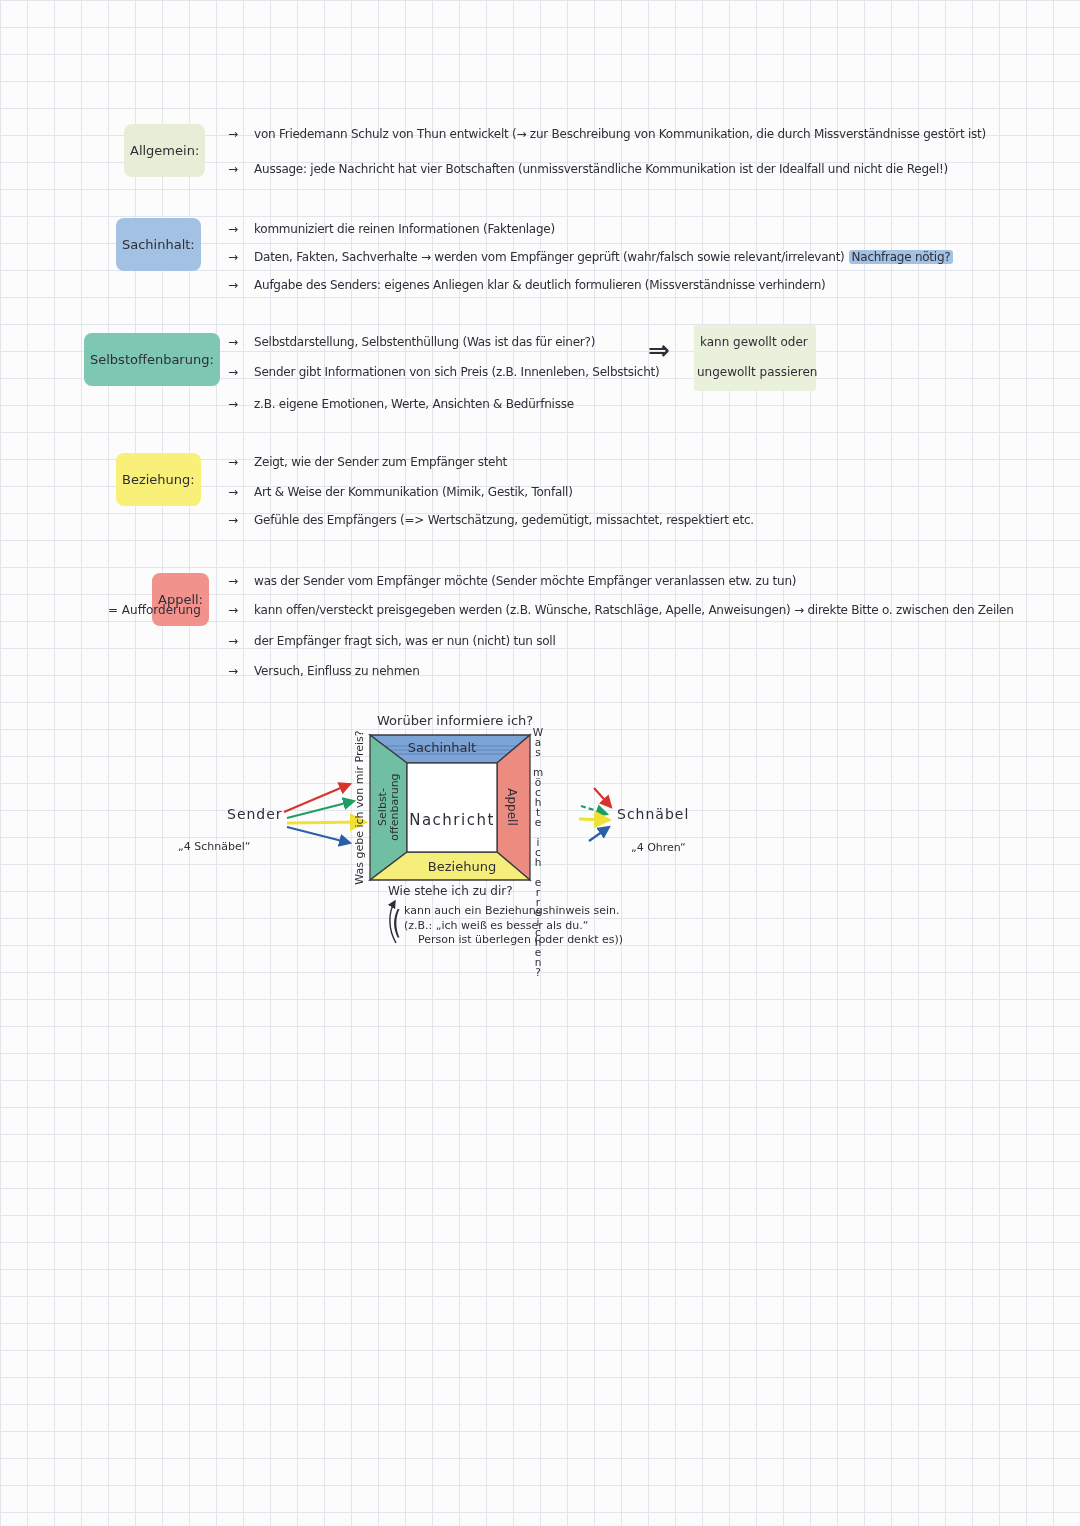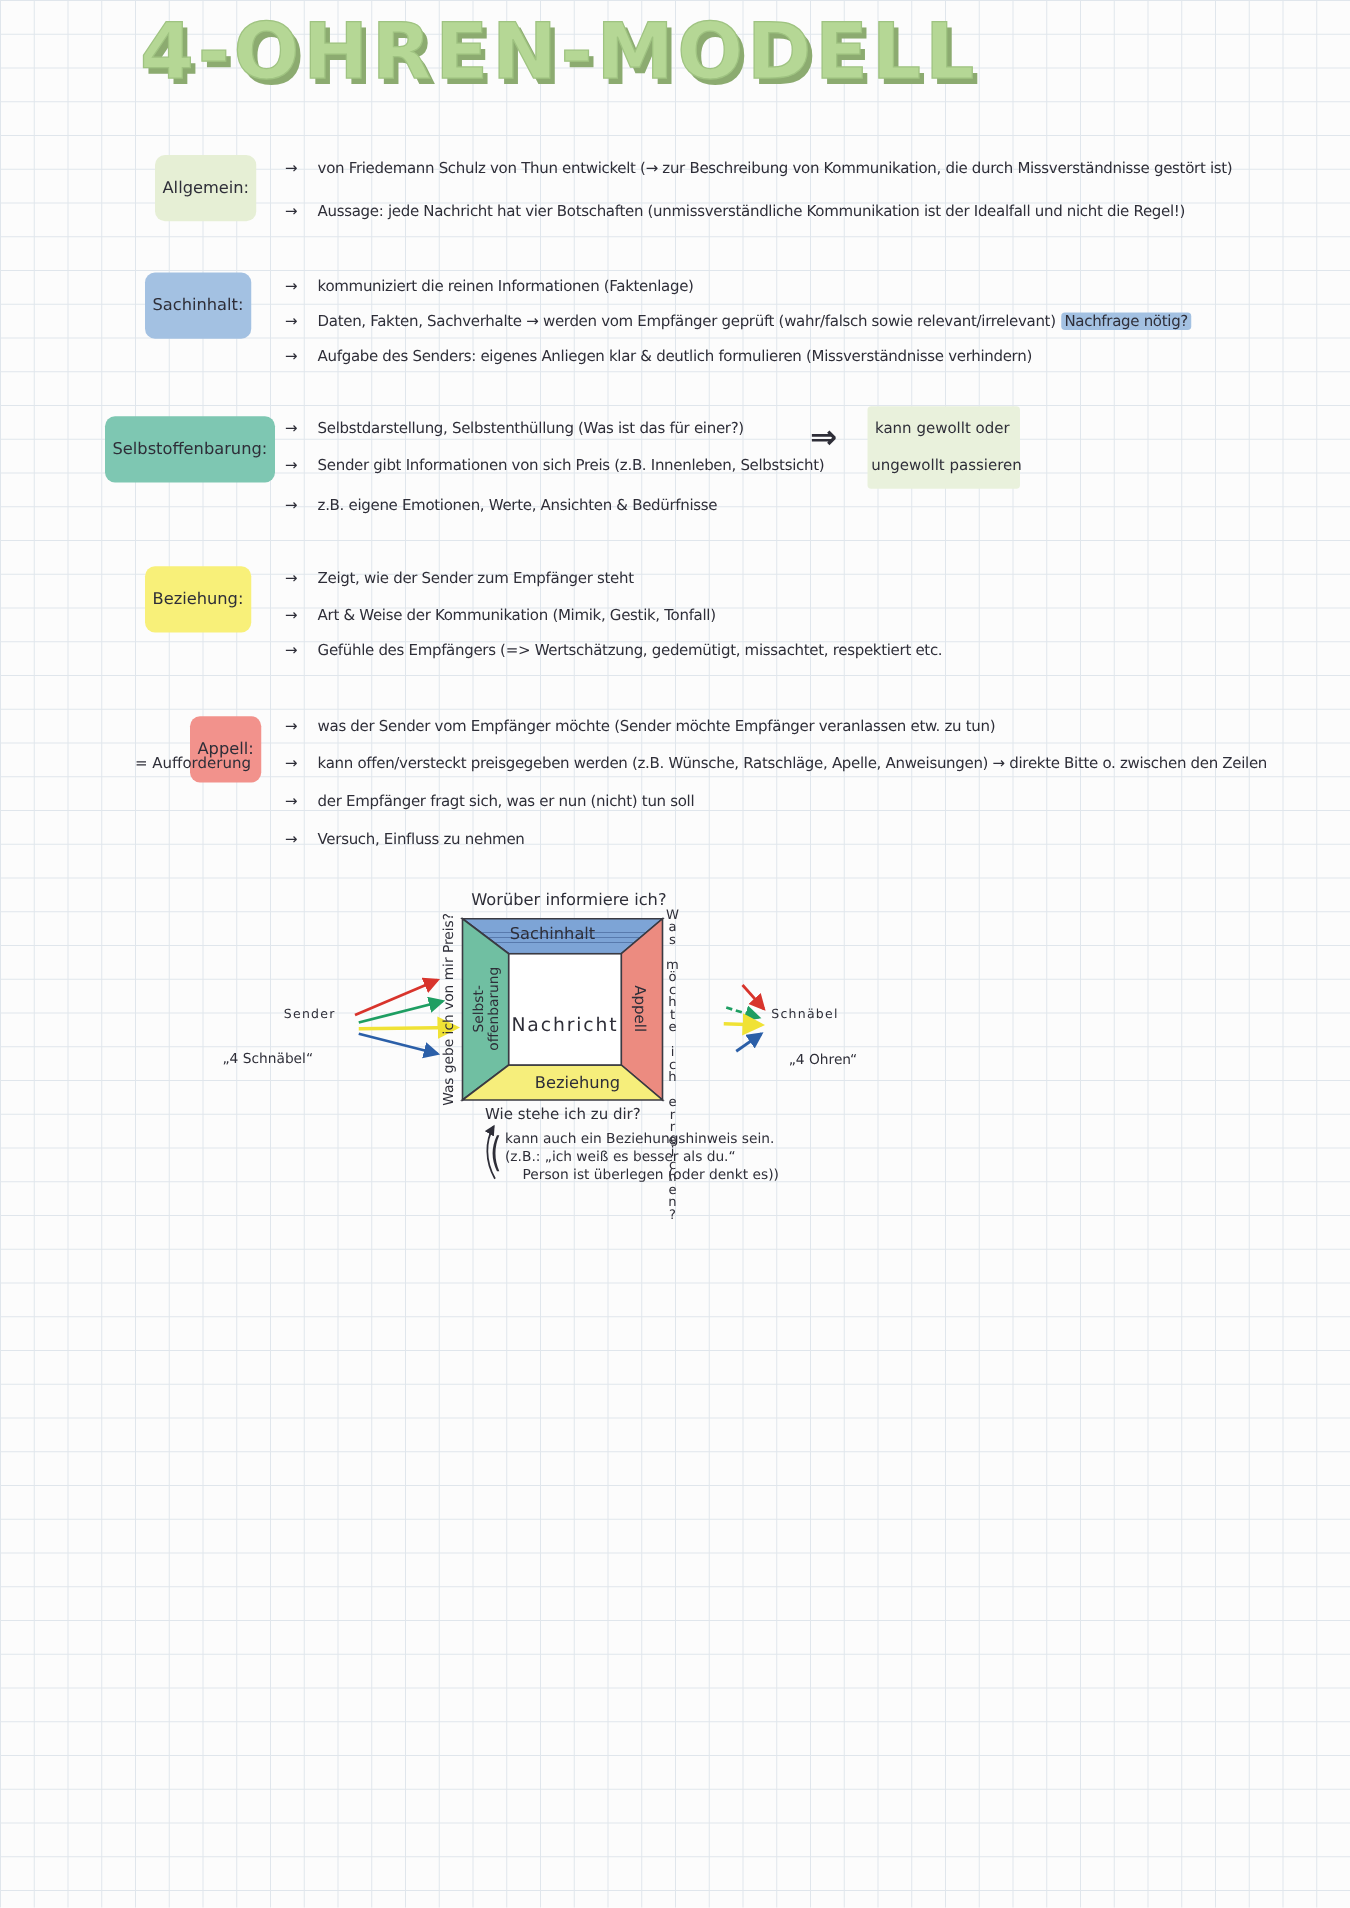--- a/index.html
+++ b/index.html
@@ -48,29 +48,28 @@
   .vrot-cw{transform:rotate(90deg);transform-origin:center;}
   .upright-col{
     position:absolute;left:531px;top:726px;height:178px;
     writing-mode:vertical-rl;text-orientation:upright;
     font-size:10.5px;letter-spacing:-2px;line-height:14px;white-space:nowrap;
   }
   .small{font-size:11px;}
   .note{position:absolute;left:404px;top:904px;font-size:11px;line-height:14.5px;white-space:nowrap;}
   .note .indent{padding-left:14px;display:block;}
   .bigparen{position:absolute;left:392px;top:903px;font-size:24px;transform:scaleY(1.35);transform-origin:top;}
-  .actor{position:absolute;font-size:10px;letter-spacing:1px;white-space:nowrap;}
+  .actor{position:absolute;font-size:14px;letter-spacing:1px;white-space:nowrap;}
   .actor-sub{position:absolute;font-size:11px;white-space:nowrap;}
 </style>
 </head>
 <body>
 
 <div class="page">
 
-  <h1 class="title">4-OHREN-MODELL</h1>
 
   <div class="section" style="top:124px">
     <span class="label hl-lightgreen" style="left:124px;top:0">Allgemein:</span>
     <div class="row" style="top:3px">
       <span class="arr">→</span>
       <span class="txt">von Friedemann Schulz von Thun entwickelt (→ zur Beschreibung von Kommunikation, die durch Missverständnisse gestört ist)</span>
     </div>
     <div class="row" style="top:38px">
       <span class="arr">→</span>
       <span class="txt">Aussage: jede Nachricht hat vier Botschaften (unmissverständliche Kommunikation ist der Idealfall und nicht die Regel!)</span>

